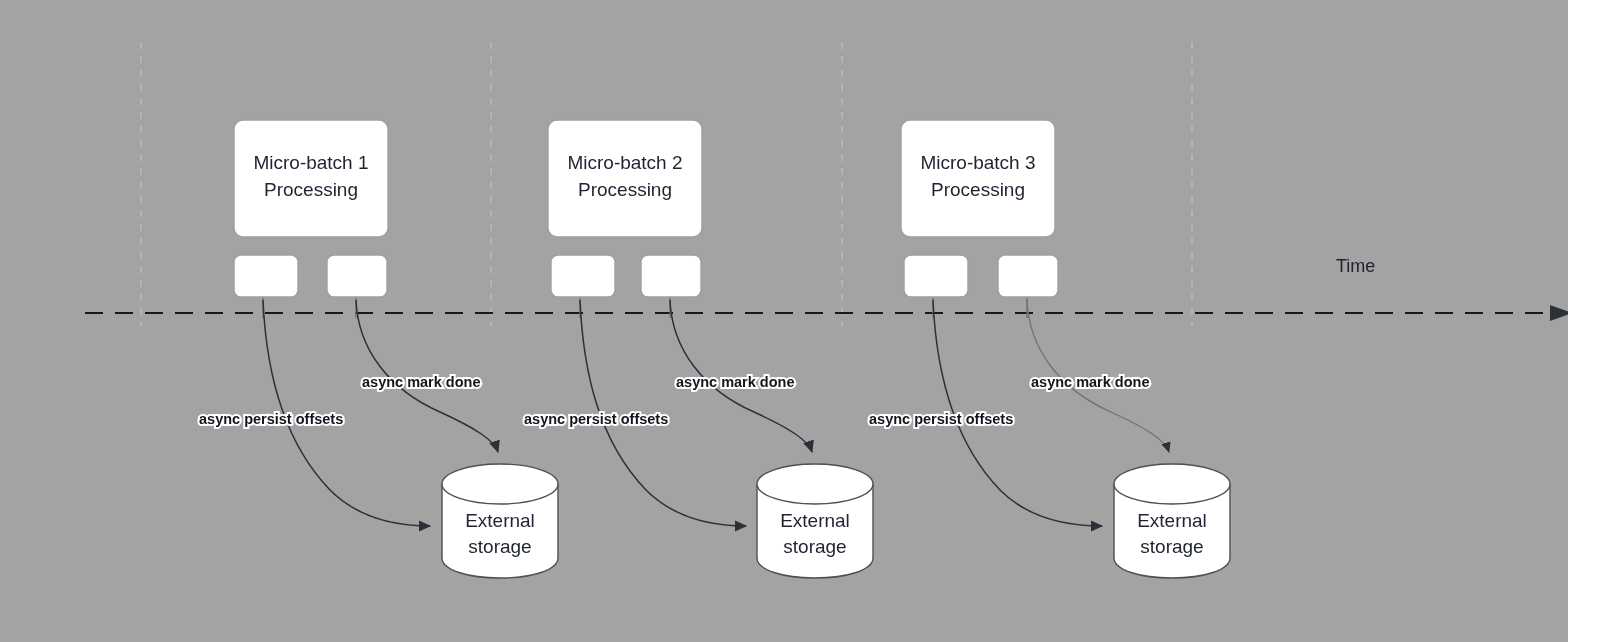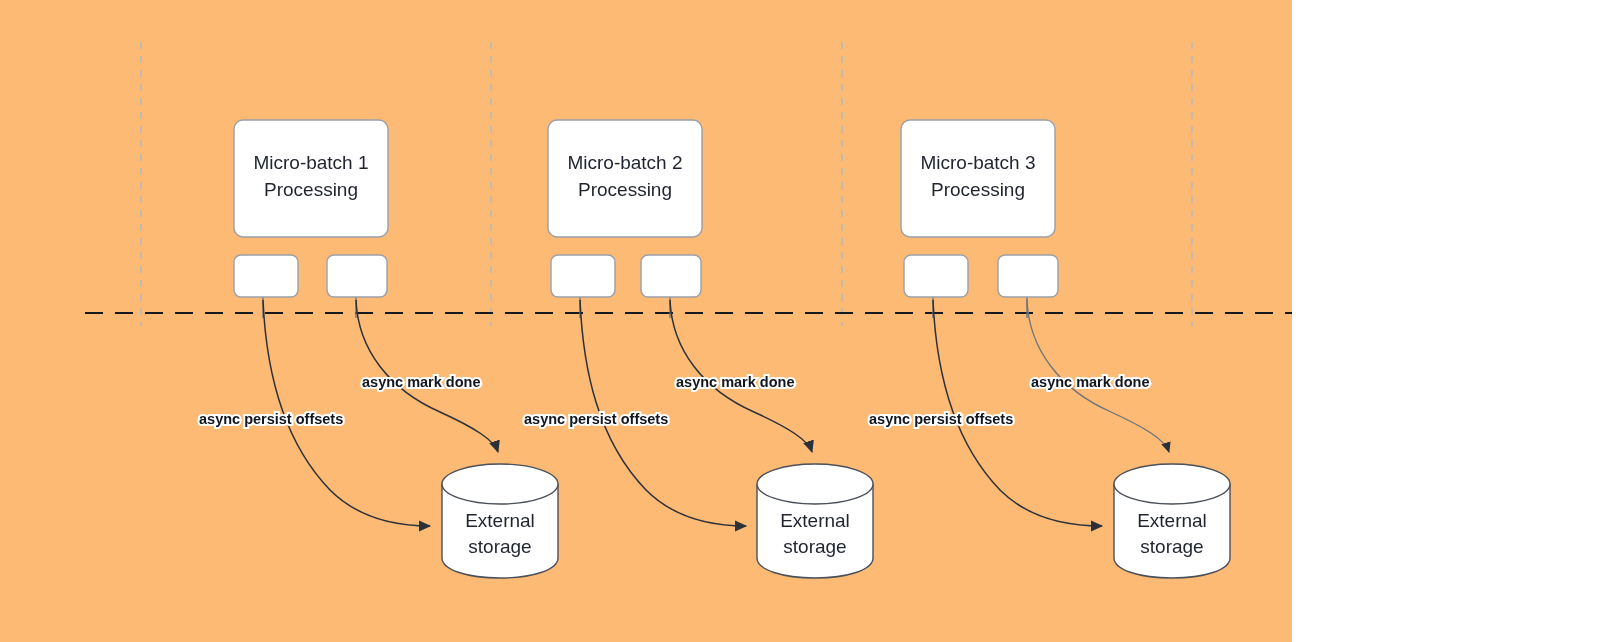--- a/index.html
+++ b/index.html
@@ -5,23 +5,23 @@
   html, body {
     margin: 0;
     padding: 0;
     background: #ffffff;
   }
   body {
     font-family: "Liberation Sans", sans-serif;
   }
   #canvas {
     position: relative;
-    width: 1292px;
+    width: 1568px;
     height: 642px;
-    background: #fdba74;
+    background: #a3a3a3;
     overflow: hidden;
   }
   #diagram-svg {
     position: absolute;
     left: 0;
     top: 0;
     width: 1600px;
     height: 642px;
   }
   .node-text {

